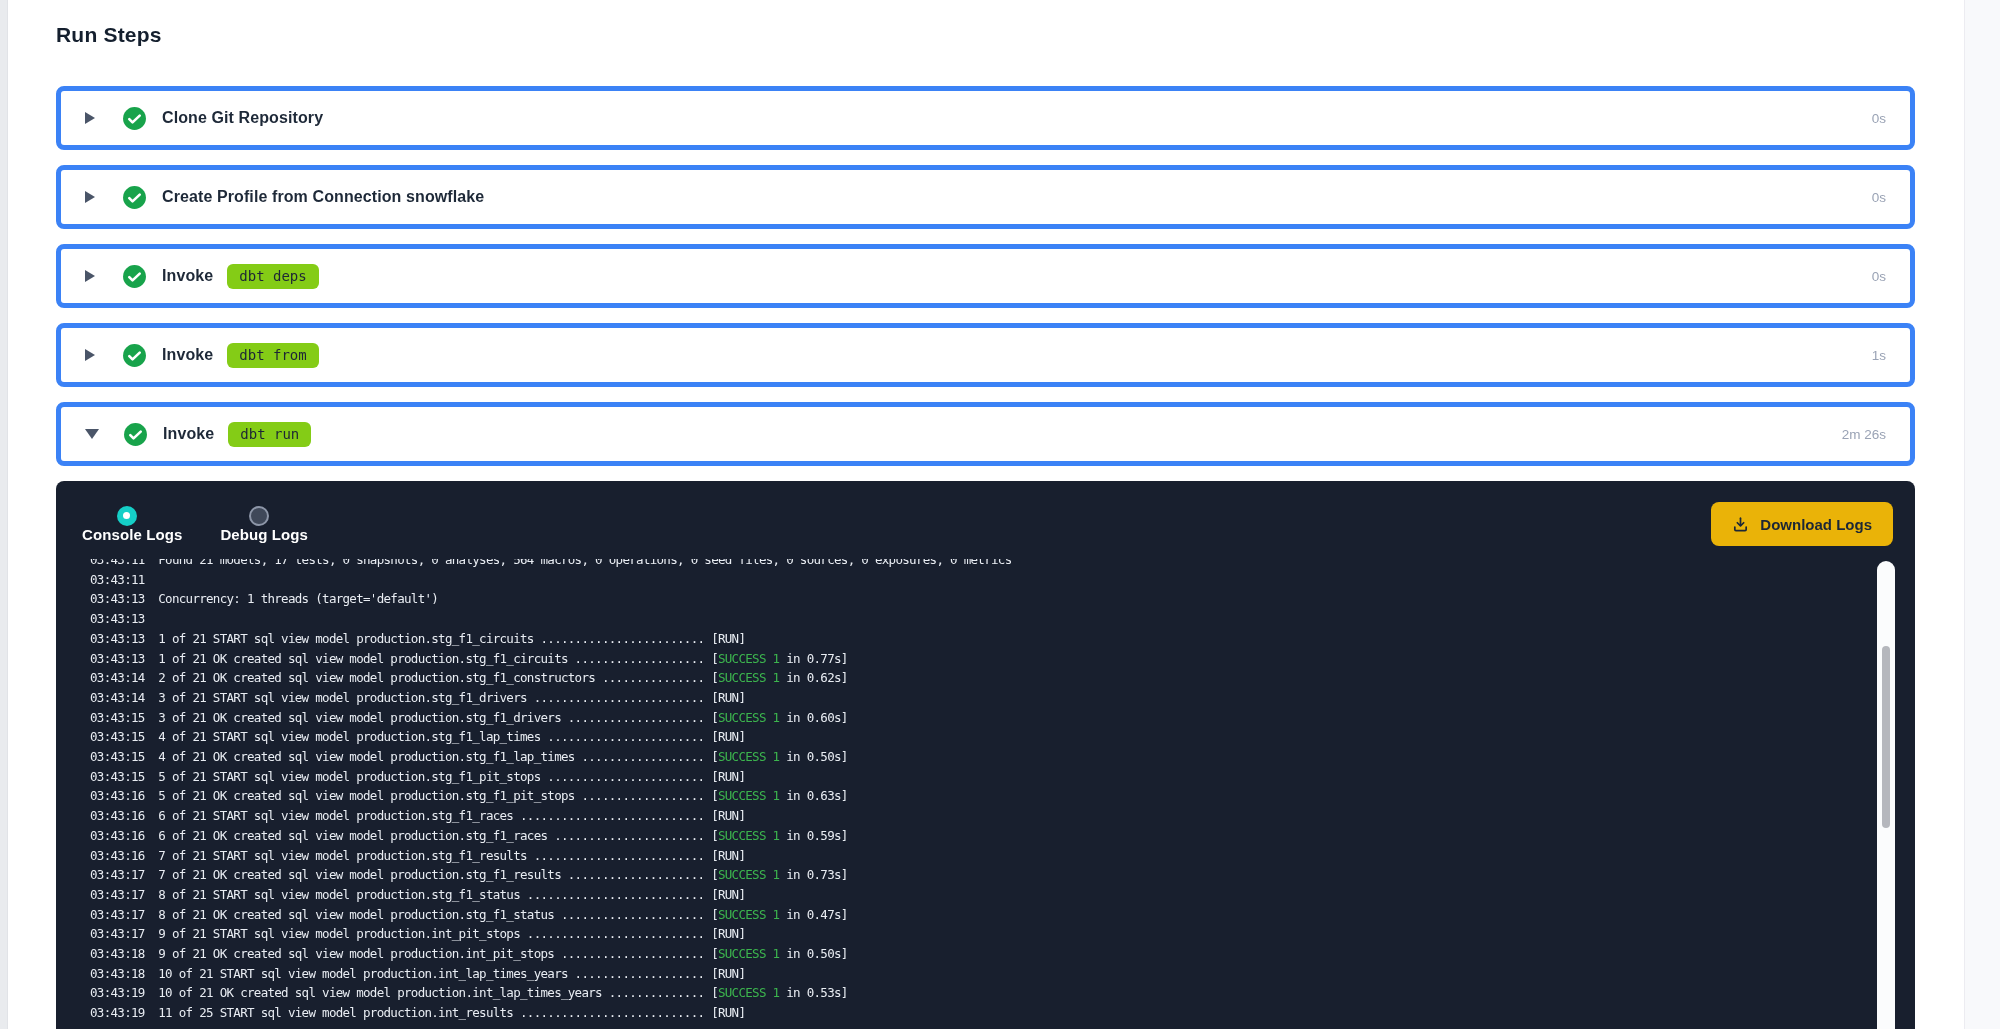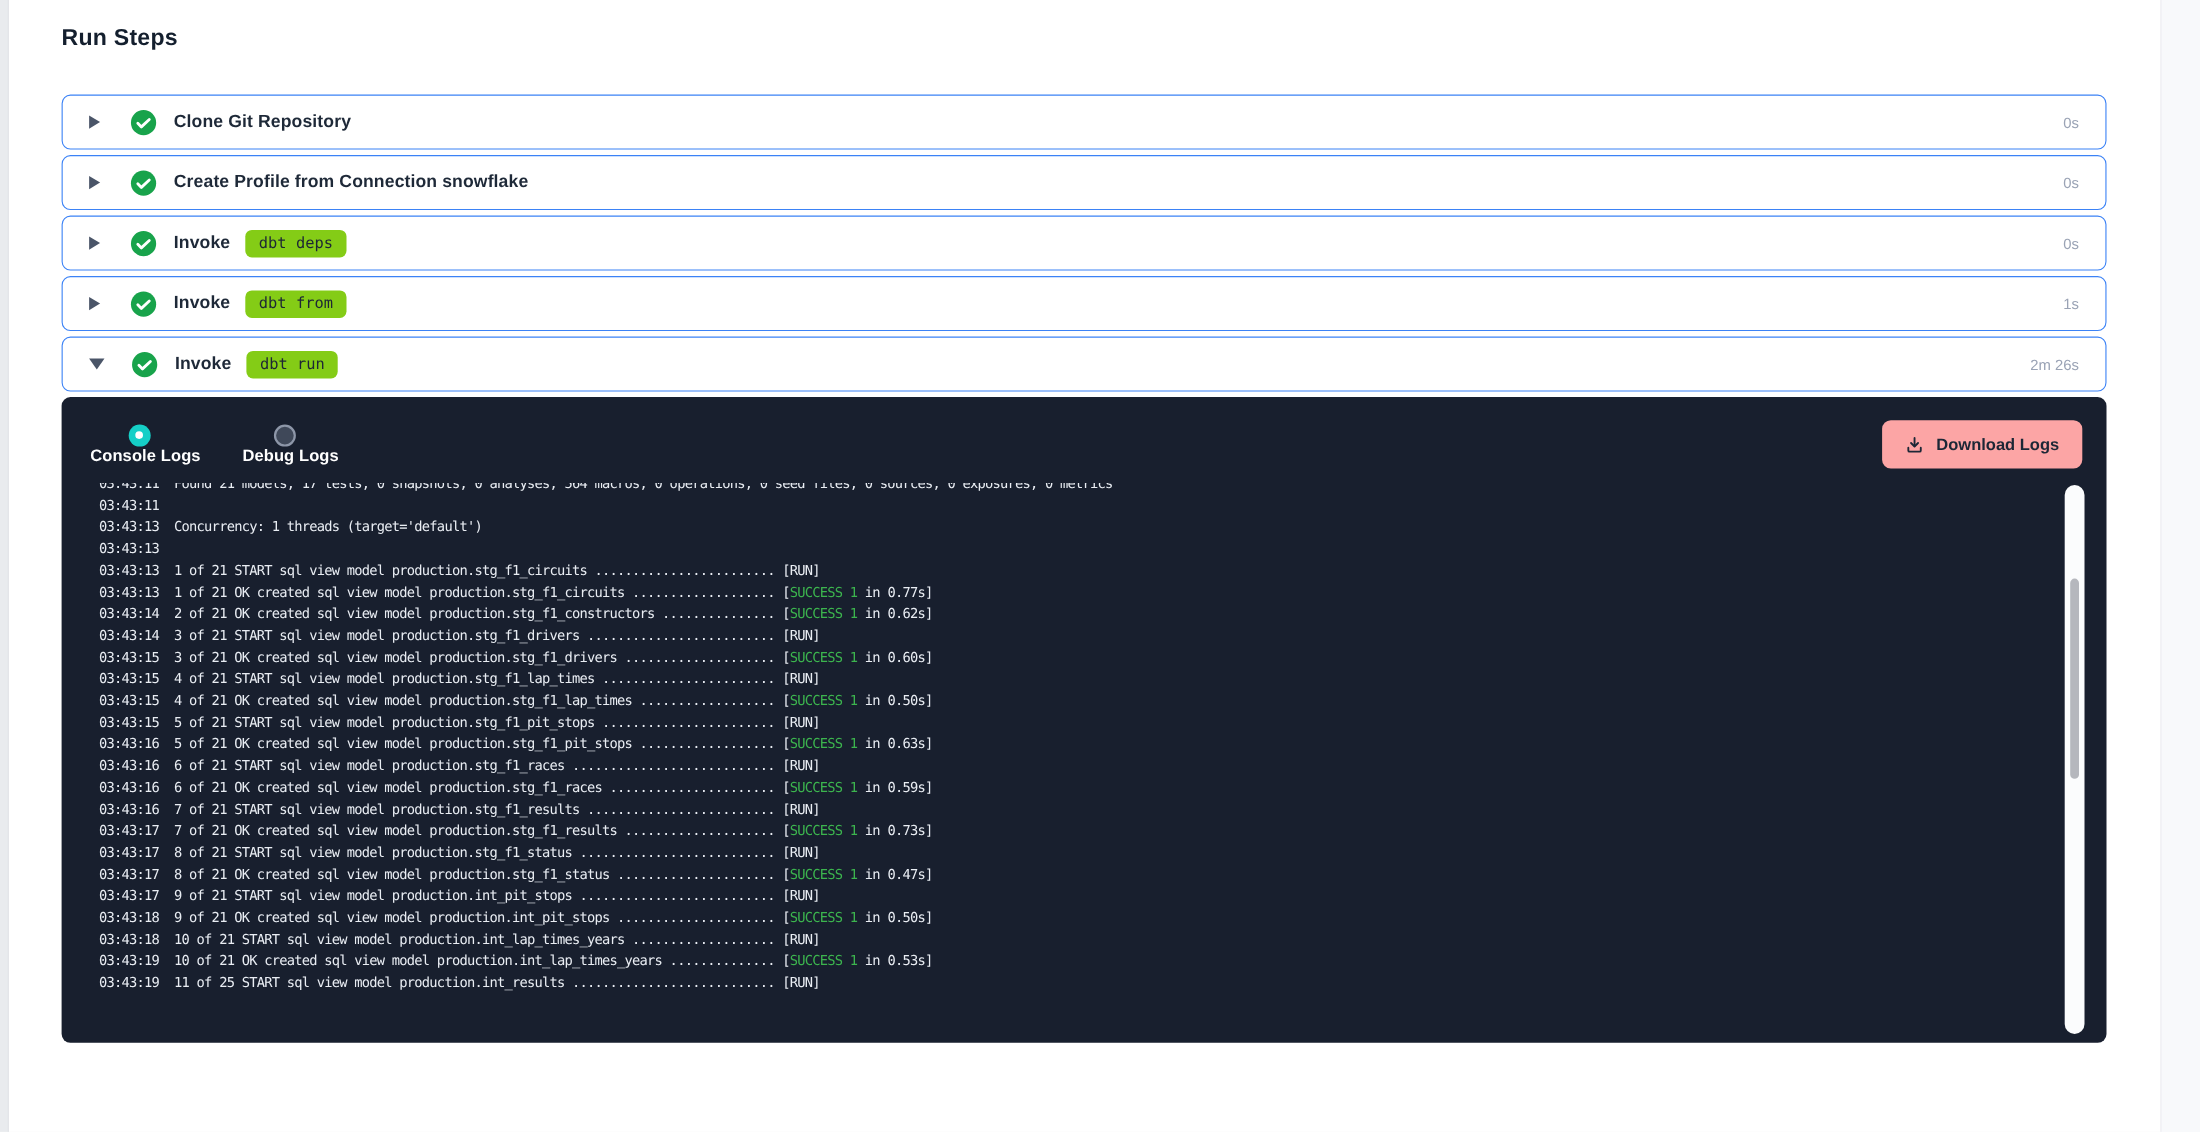--- a/index.html
+++ b/index.html
@@ -6,22 +6,22 @@
   html, body { width: 2000px; height: 1029px; background: #ffffff; overflow: hidden;
     font-family: "Liberation Sans", "DejaVu Sans", sans-serif; }
   .gutter-left { position: absolute; left: 0; top: 0; width: 8px; height: 1029px;
     background: #e9ebee; border-right: 1px solid #e1e3e7; }
   .gutter-right { position: absolute; left: 1964px; top: 0; width: 36px; height: 1029px;
     background: #f8f9fb; border-left: 1px solid #ececf1; }
   .content { position: absolute; left: 56px; top: 10px; width: 1859px; }
   h1.page-title { margin-top: 11px; font-size: 21px; font-weight: 700; color: #141f2e;
     letter-spacing: .2px; line-height: 28px; }
   .steps { margin-top: 37px; }
-  .step-card { height: 50px; background: #fff; border: 1px solid #3b82f6; border-radius: 8px;
-    margin-bottom: 5px; display: flex; align-items: center; padding: 0 24px; cursor: pointer; }
+  .step-card { height: 64px; background: #fff; border: 5px solid #3b82f6; border-radius: 8px;
+    margin-bottom: 15px; display: flex; align-items: center; padding: 0 24px; cursor: pointer; }
   .caret { width: 0; height: 0; border-left: 10px solid #4a5568;
     border-top: 6.5px solid transparent; border-bottom: 6.5px solid transparent;
     margin-right: 27px; flex: none; }
   .caret.down { border-left: 7px solid transparent; border-right: 7px solid transparent;
     border-top: 10px solid #4a5568; border-bottom: none; margin-right: 24px; }
   .check { width: 25px; height: 25px; margin-right: 15px; flex: none; display: block; }
   .step-label { font-size: 16px; font-weight: 700; color: #1e2938; letter-spacing: .1px; }
   .step-badge { margin-left: 14px; background: #84cc16; color: #1d2635; border-radius: 6px;
     padding: 4px 12px 5px; font-family: "DejaVu Sans Mono", monospace; font-size: 14px; }
   .step-duration { margin-left: auto; color: #9aa3b5; font-size: 13.5px; }
@@ -29,21 +29,21 @@
     border-radius: 8px; position: relative; overflow: hidden; }
   .console-toolbar { display: flex; align-items: center; height: 78px; padding: 8px 22px 0 26px; }
   .log-tab { display: flex; align-items: center; margin-right: 38px; cursor: pointer; flex-direction: column; }
   .radio { width: 20px; height: 20px; border-radius: 50%; margin-right: 11px; flex: none;
     border: 2px solid #8d96a8; background: #3f4859; position: relative; }
   .radio.on { border: none; background: var(--accent_cyan, #15cfc7); }
   .radio.on::after { content: ""; position: absolute; left: 6.5px; top: 6.5px; width: 7px;
     height: 7px; border-radius: 50%; background: #ffffff; }
   .tab-label { color: #ffffff; font-size: 15px; font-weight: 700; letter-spacing: .1px; }
   .download-btn { margin-left: auto; display: flex; align-items: center; gap: 11px;
-    background: #fca5a5; color: #1c2736; border: none; border-radius: 8px; height: 44px;
+    background: #eab308; color: #1c2736; border: none; border-radius: 8px; height: 44px;
     padding: 0 21px; font-family: inherit; font-size: 15px; font-weight: 700; cursor: pointer; }
   .log-area { height: 501px; padding-left: 34px; padding-right: 94px; overflow: hidden; }
   .log-line { white-space: pre; font-family: "DejaVu Sans Mono", monospace; font-size: 12.5px;
     line-height: 19.7px; letter-spacing: -0.7px; color: #e9edf3; }
   .log-line.clipped { margin-top: -9px; }
   .log-green { color: var(--log_success_green, #3cb54e); }
   .sb-track { position: absolute; top: 80px; bottom: 8px; right: 20px; width: 18px;
     background: #fbfcfd; border-radius: 10px; }
   .sb-thumb { position: absolute; top: 85px; left: 5px; width: 8px; height: 182px;
     background: #b5b7bd; border-radius: 4px; cursor: grab; }

